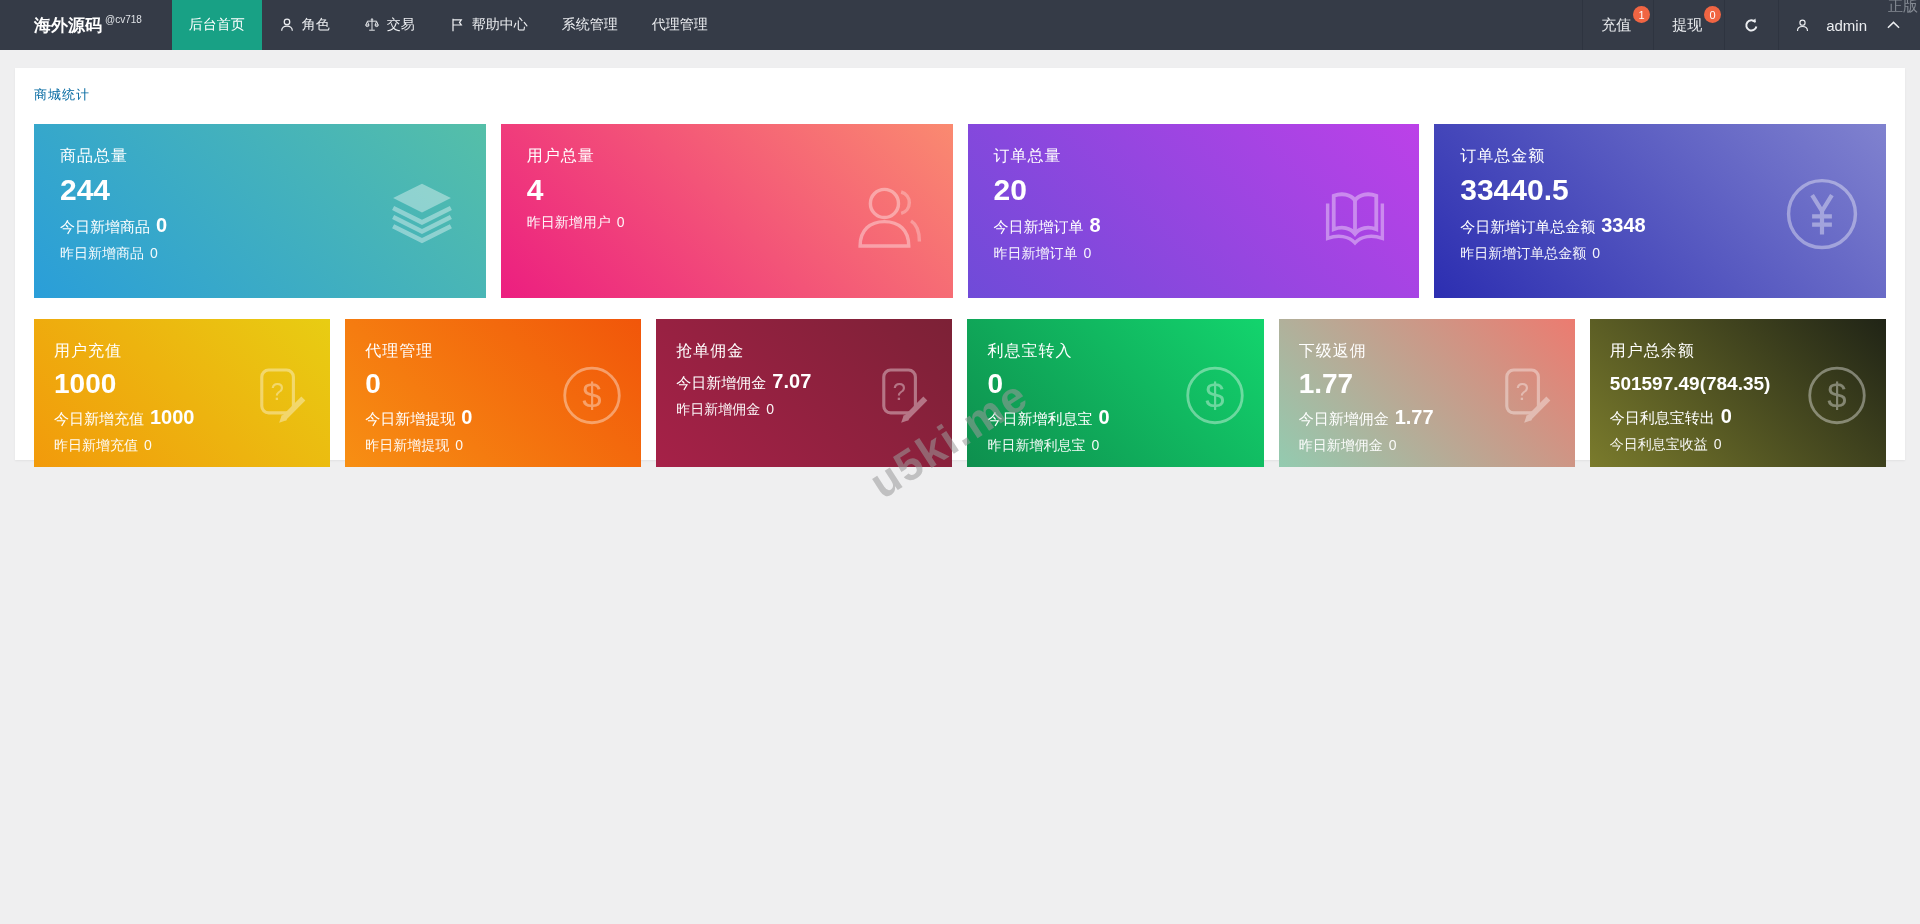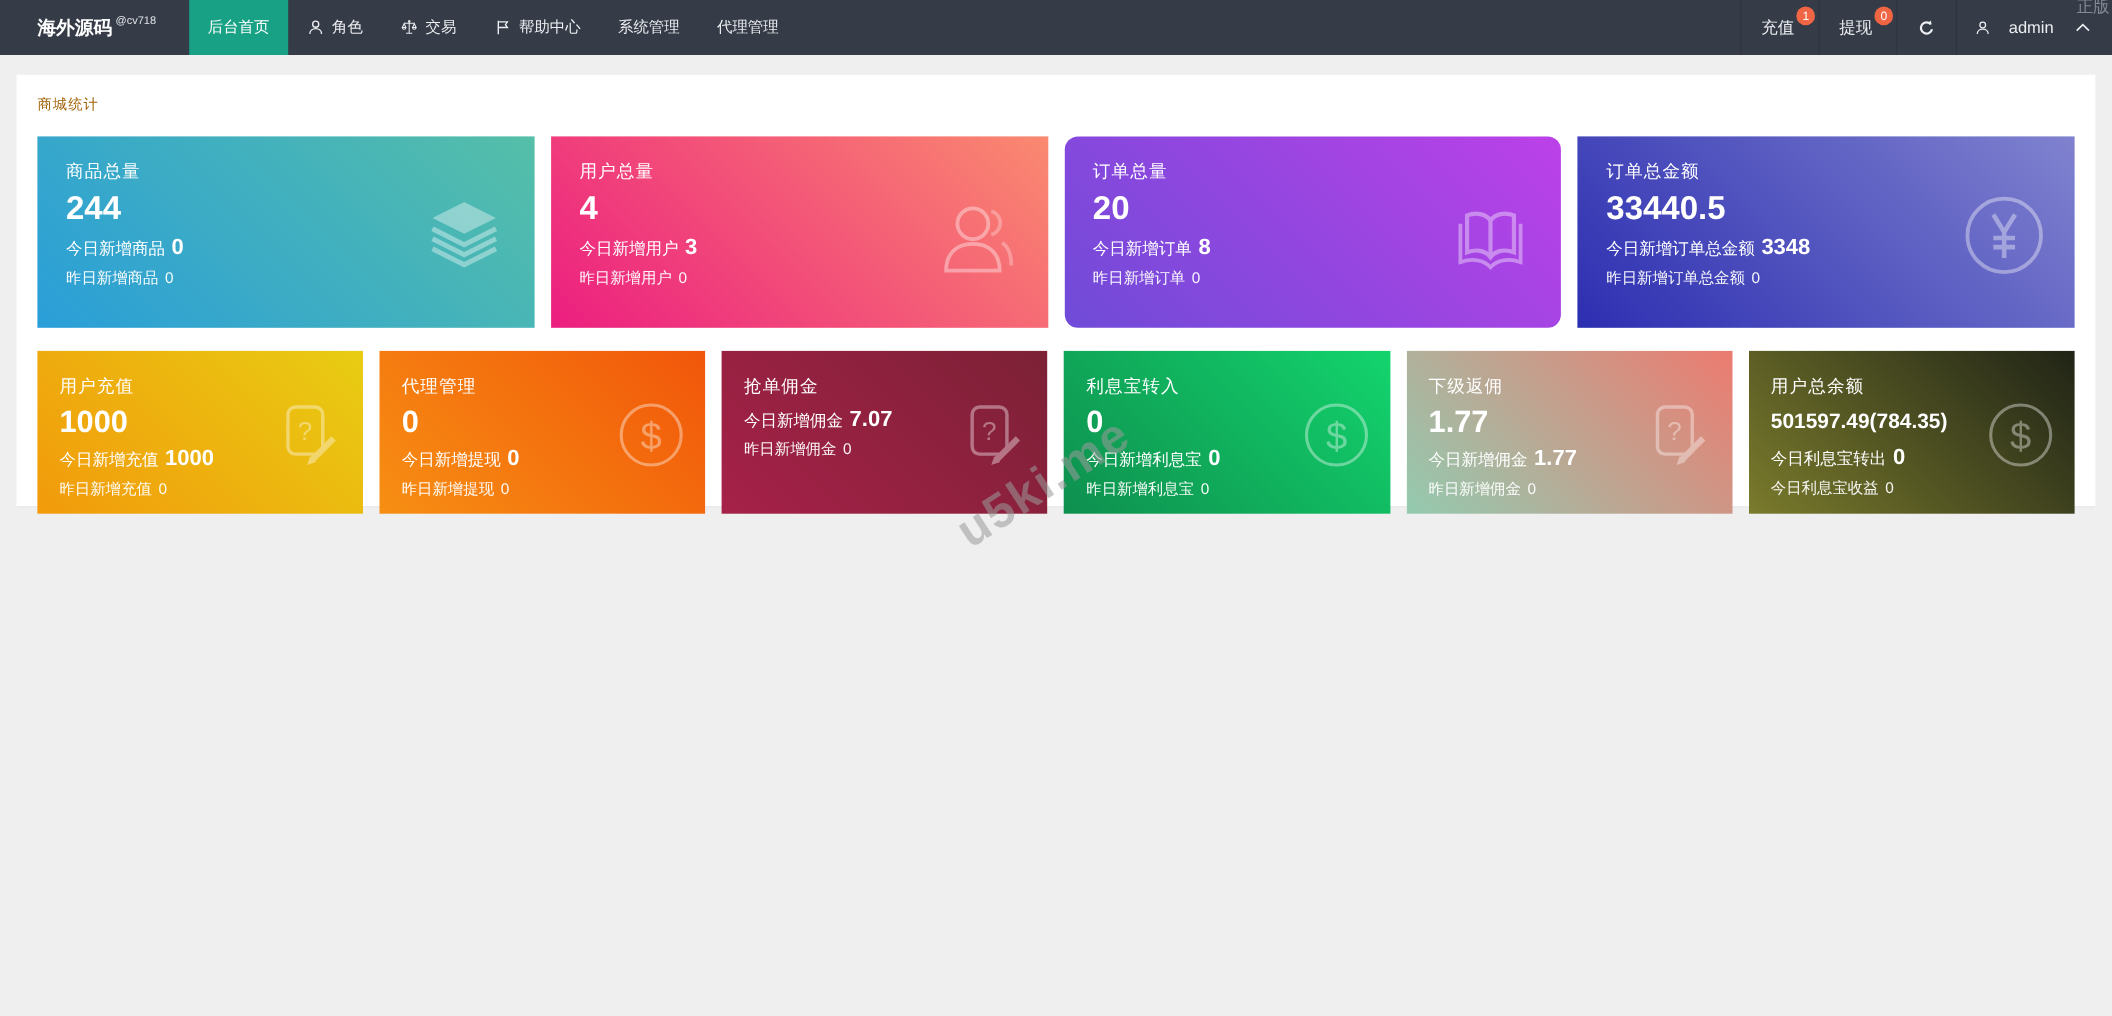--- a/index.html
+++ b/index.html
@@ -22,21 +22,21 @@
   .nav-action { position:relative; display:flex; align-items:center; padding:0 22px 0 18px; font-size:15px; border-left:1px solid #2e3440; cursor:pointer; white-space:nowrap; }
   .badge { position:absolute; top:6px; right:3px; min-width:17px; height:17px; border-radius:9px; background:#f06543; color:#fff; font-size:11px; display:flex; align-items:center; justify-content:center; padding:0 3px; }
   .nav-refresh { display:flex; align-items:center; padding:0 18px; border-left:1px solid #2e3440; cursor:pointer; }
   .nav-refresh .ni { width:17px; height:17px; }
   .nav-user { display:flex; align-items:center; gap:16px; padding:0 20px 0 16px; border-left:1px solid #2e3440; cursor:pointer; font-size:15px; }
   .nav-user .ni-user { width:15px; height:15px; }
   .nav-user .ni-chev { width:13px; height:8px; margin-left:4px; }
   .corner-mark { position:absolute; top:-3px; right:2px; font-size:15px; color:#848a93; z-index:9; }
   
   .panel { position:relative; margin:18px 15px 0; background:#fff; height:392px; padding:18px 19px; box-shadow:0 1px 2px rgba(0,0,0,.06); }
-  .panel-title { font-size:13px; color:#a16207; letter-spacing:1px; margin-bottom:20px; }
+  .panel-title { font-size:13px; color:#0369a1; letter-spacing:1px; margin-bottom:20px; }
   .cards-row { display:grid; gap:15px; }
   .row1 { grid-template-columns:repeat(4,1fr); margin-bottom:21px; }
   .row2 { grid-template-columns:repeat(6,1fr); }
   .card { position:relative; color:#fff; height:174px; padding:22px 0 0 26px; overflow:hidden; }
   .row2 .card { height:148px; padding-left:20px; }
   .card-label { font-size:16px; letter-spacing:1px; }
   .card-value { font-size:30px; font-weight:700; line-height:1.05; margin-top:7px; }
   .row2 .card-value { font-size:28px; }
   .card.compact .card-value { font-size:19px; margin-top:12px; padding-bottom:3px; }
   .card-line { margin-top:9px; font-size:15px; display:flex; align-items:baseline; }
@@ -156,38 +156,34 @@
               <path d="M12 34L50 53 88 34"></path>
               <path d="M12 46L50 65 88 46"></path>
               <path d="M12 58L50 77 88 58"></path>
             </g>
           </svg>
         </span>
       </div>
       <div class="card" style="background: linear-gradient(45deg, rgb(236, 30, 128), rgb(250, 138, 112));">
         <div class="card-label">用户总量</div>
         <div class="card-value">4</div>
-        <div class="card-line">
-          <span class="">今日新增用户</span>
-          <b class="">3</b>
-        </div>
         <div class="card-line yday">
           <span class="">昨日新增用户</span>
           <span class="num">0</span>
         </div>
         <span class="card-icon ni">
           <svg viewBox="0 0 100 100" fill="none" stroke="currentColor" stroke-width="4.5">
             <path d="M66 21a14.5 14.5 0 0 1 0 28" opacity="0.75"></path>
             <path d="M79 59c8 5 11 15 11 27" opacity="0.75"></path>
             <circle cx="44" cy="36" r="18.5"></circle>
             <path d="M12 92c0-21 13-32 32-32s32 11 32 32z"></path>
           </svg>
         </span>
       </div>
-      <div class="card" style="background: linear-gradient(45deg, rgb(111, 75, 216), rgb(188, 65, 232)); border-radius: 12px;">
+      <div class="card" style="background: linear-gradient(45deg, rgb(111, 75, 216), rgb(188, 65, 232));">
         <div class="card-label">订单总量</div>
         <div class="card-value">20</div>
         <div class="card-line">
           <span class="">今日新增订单</span>
           <b class="">8</b>
         </div>
         <div class="card-line yday">
           <span class="">昨日新增订单</span>
           <span class="num">0</span>
         </div>

